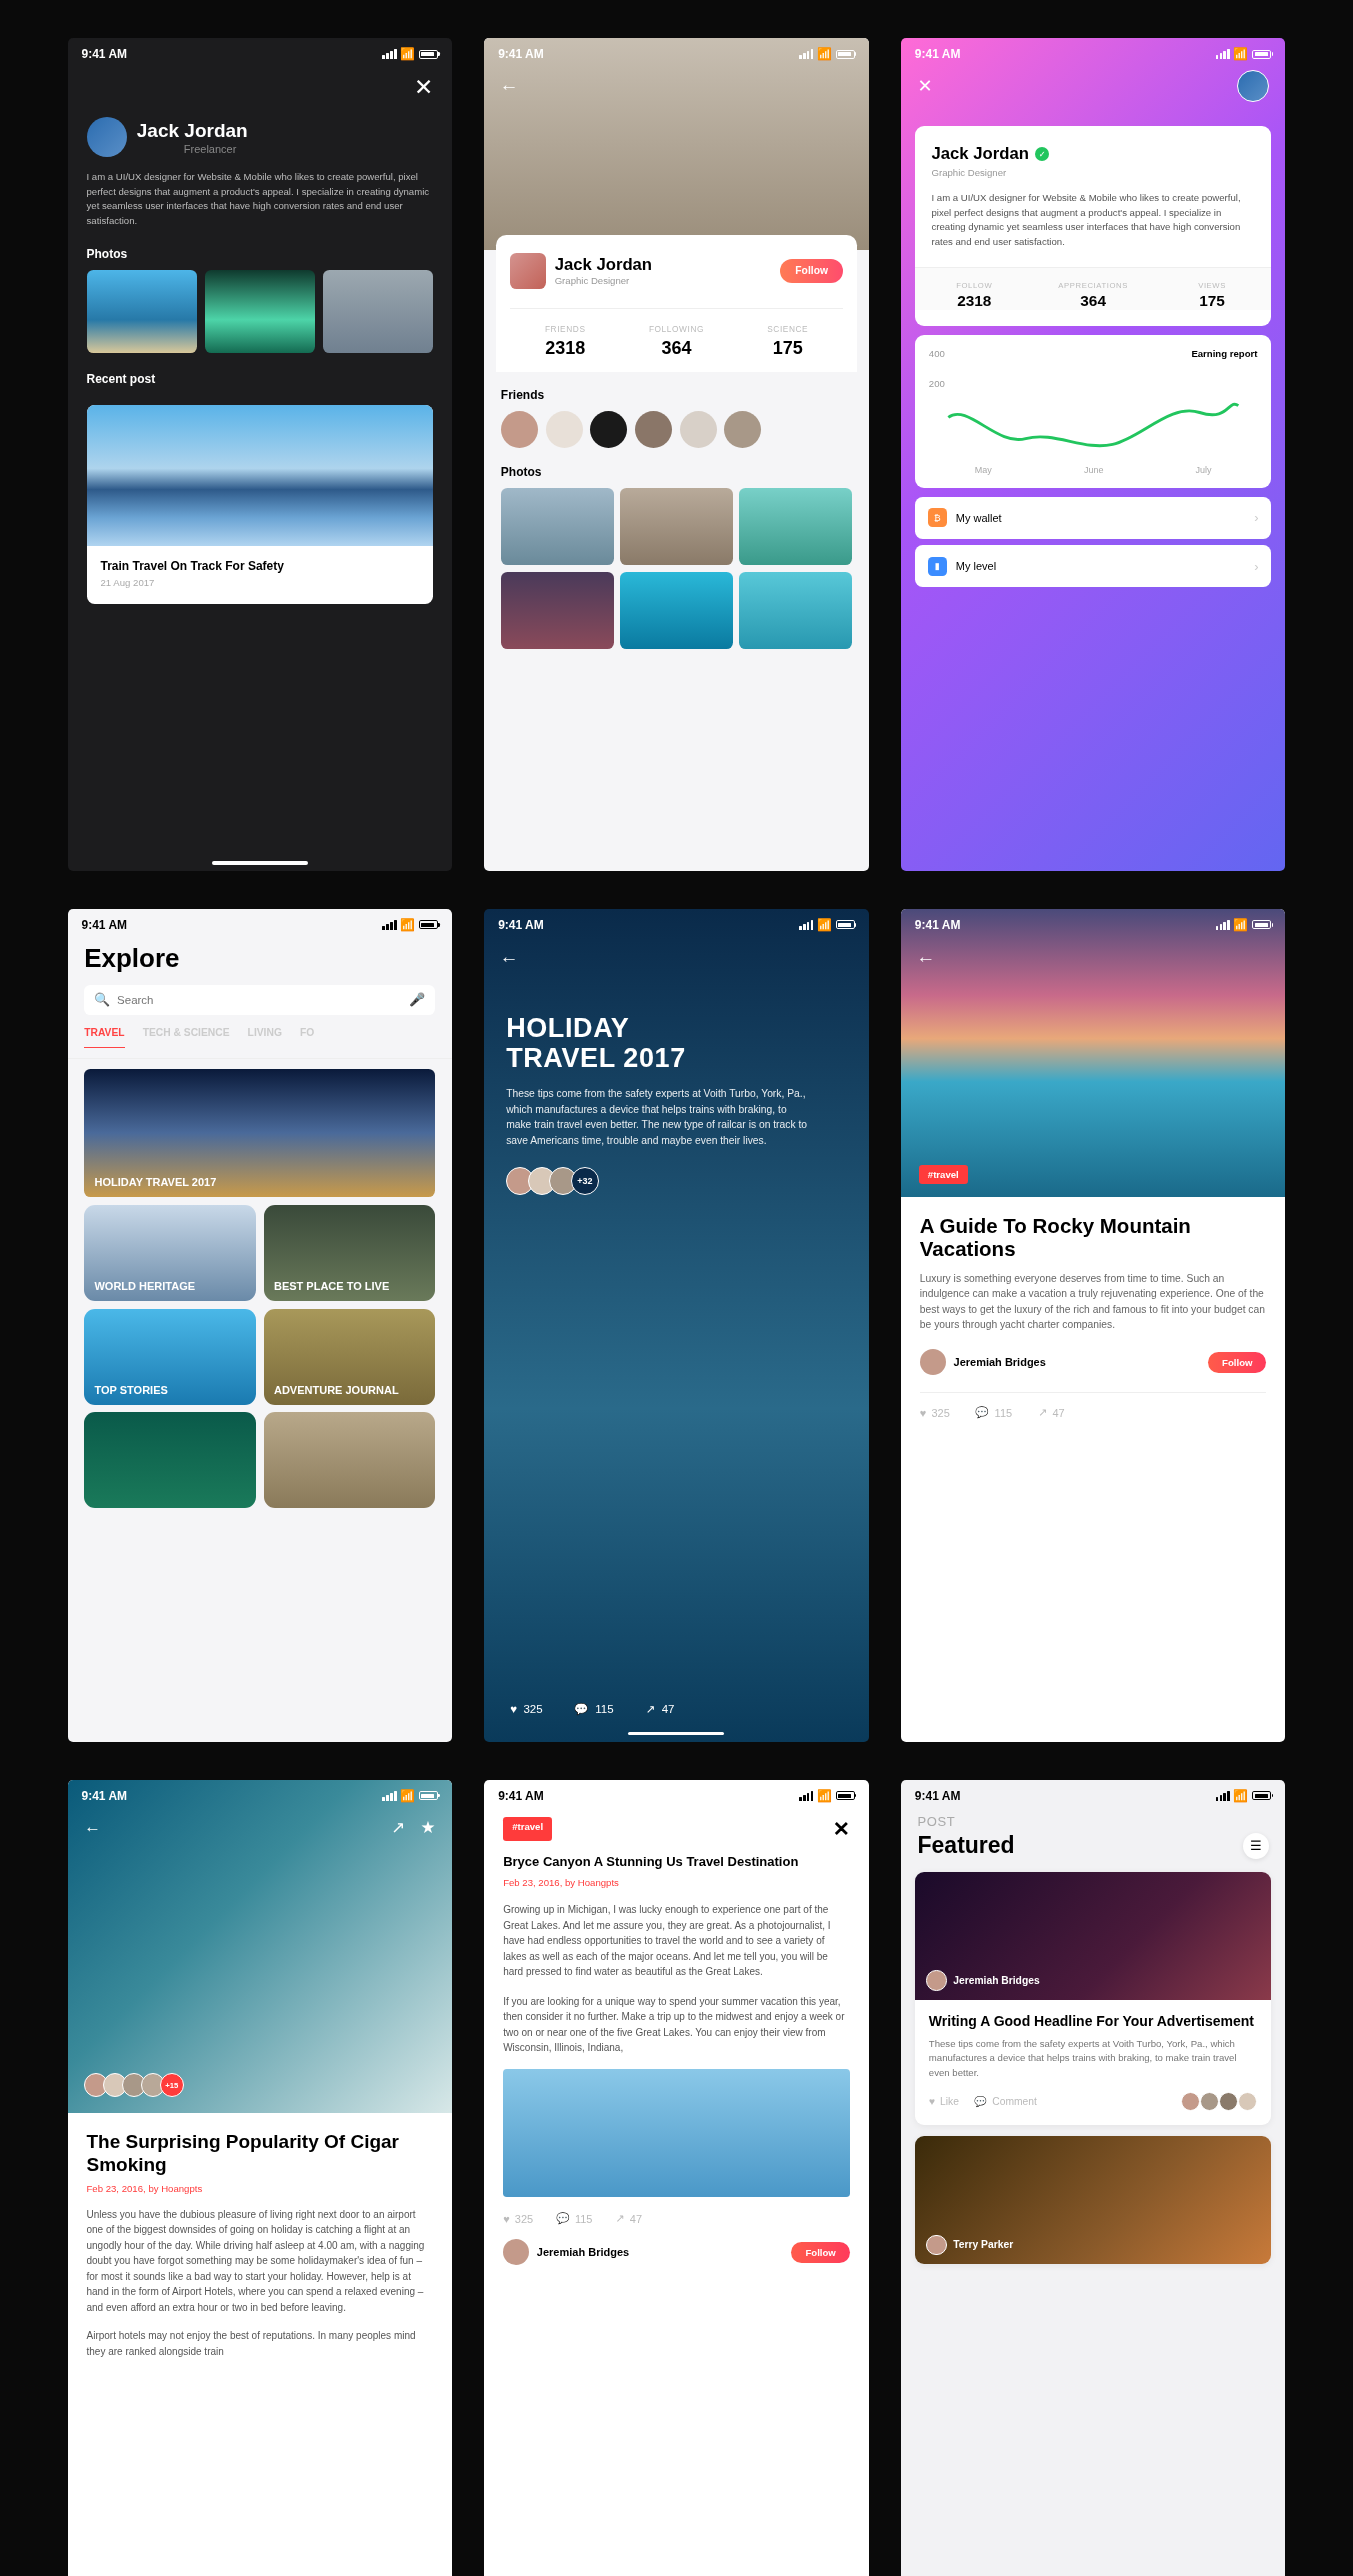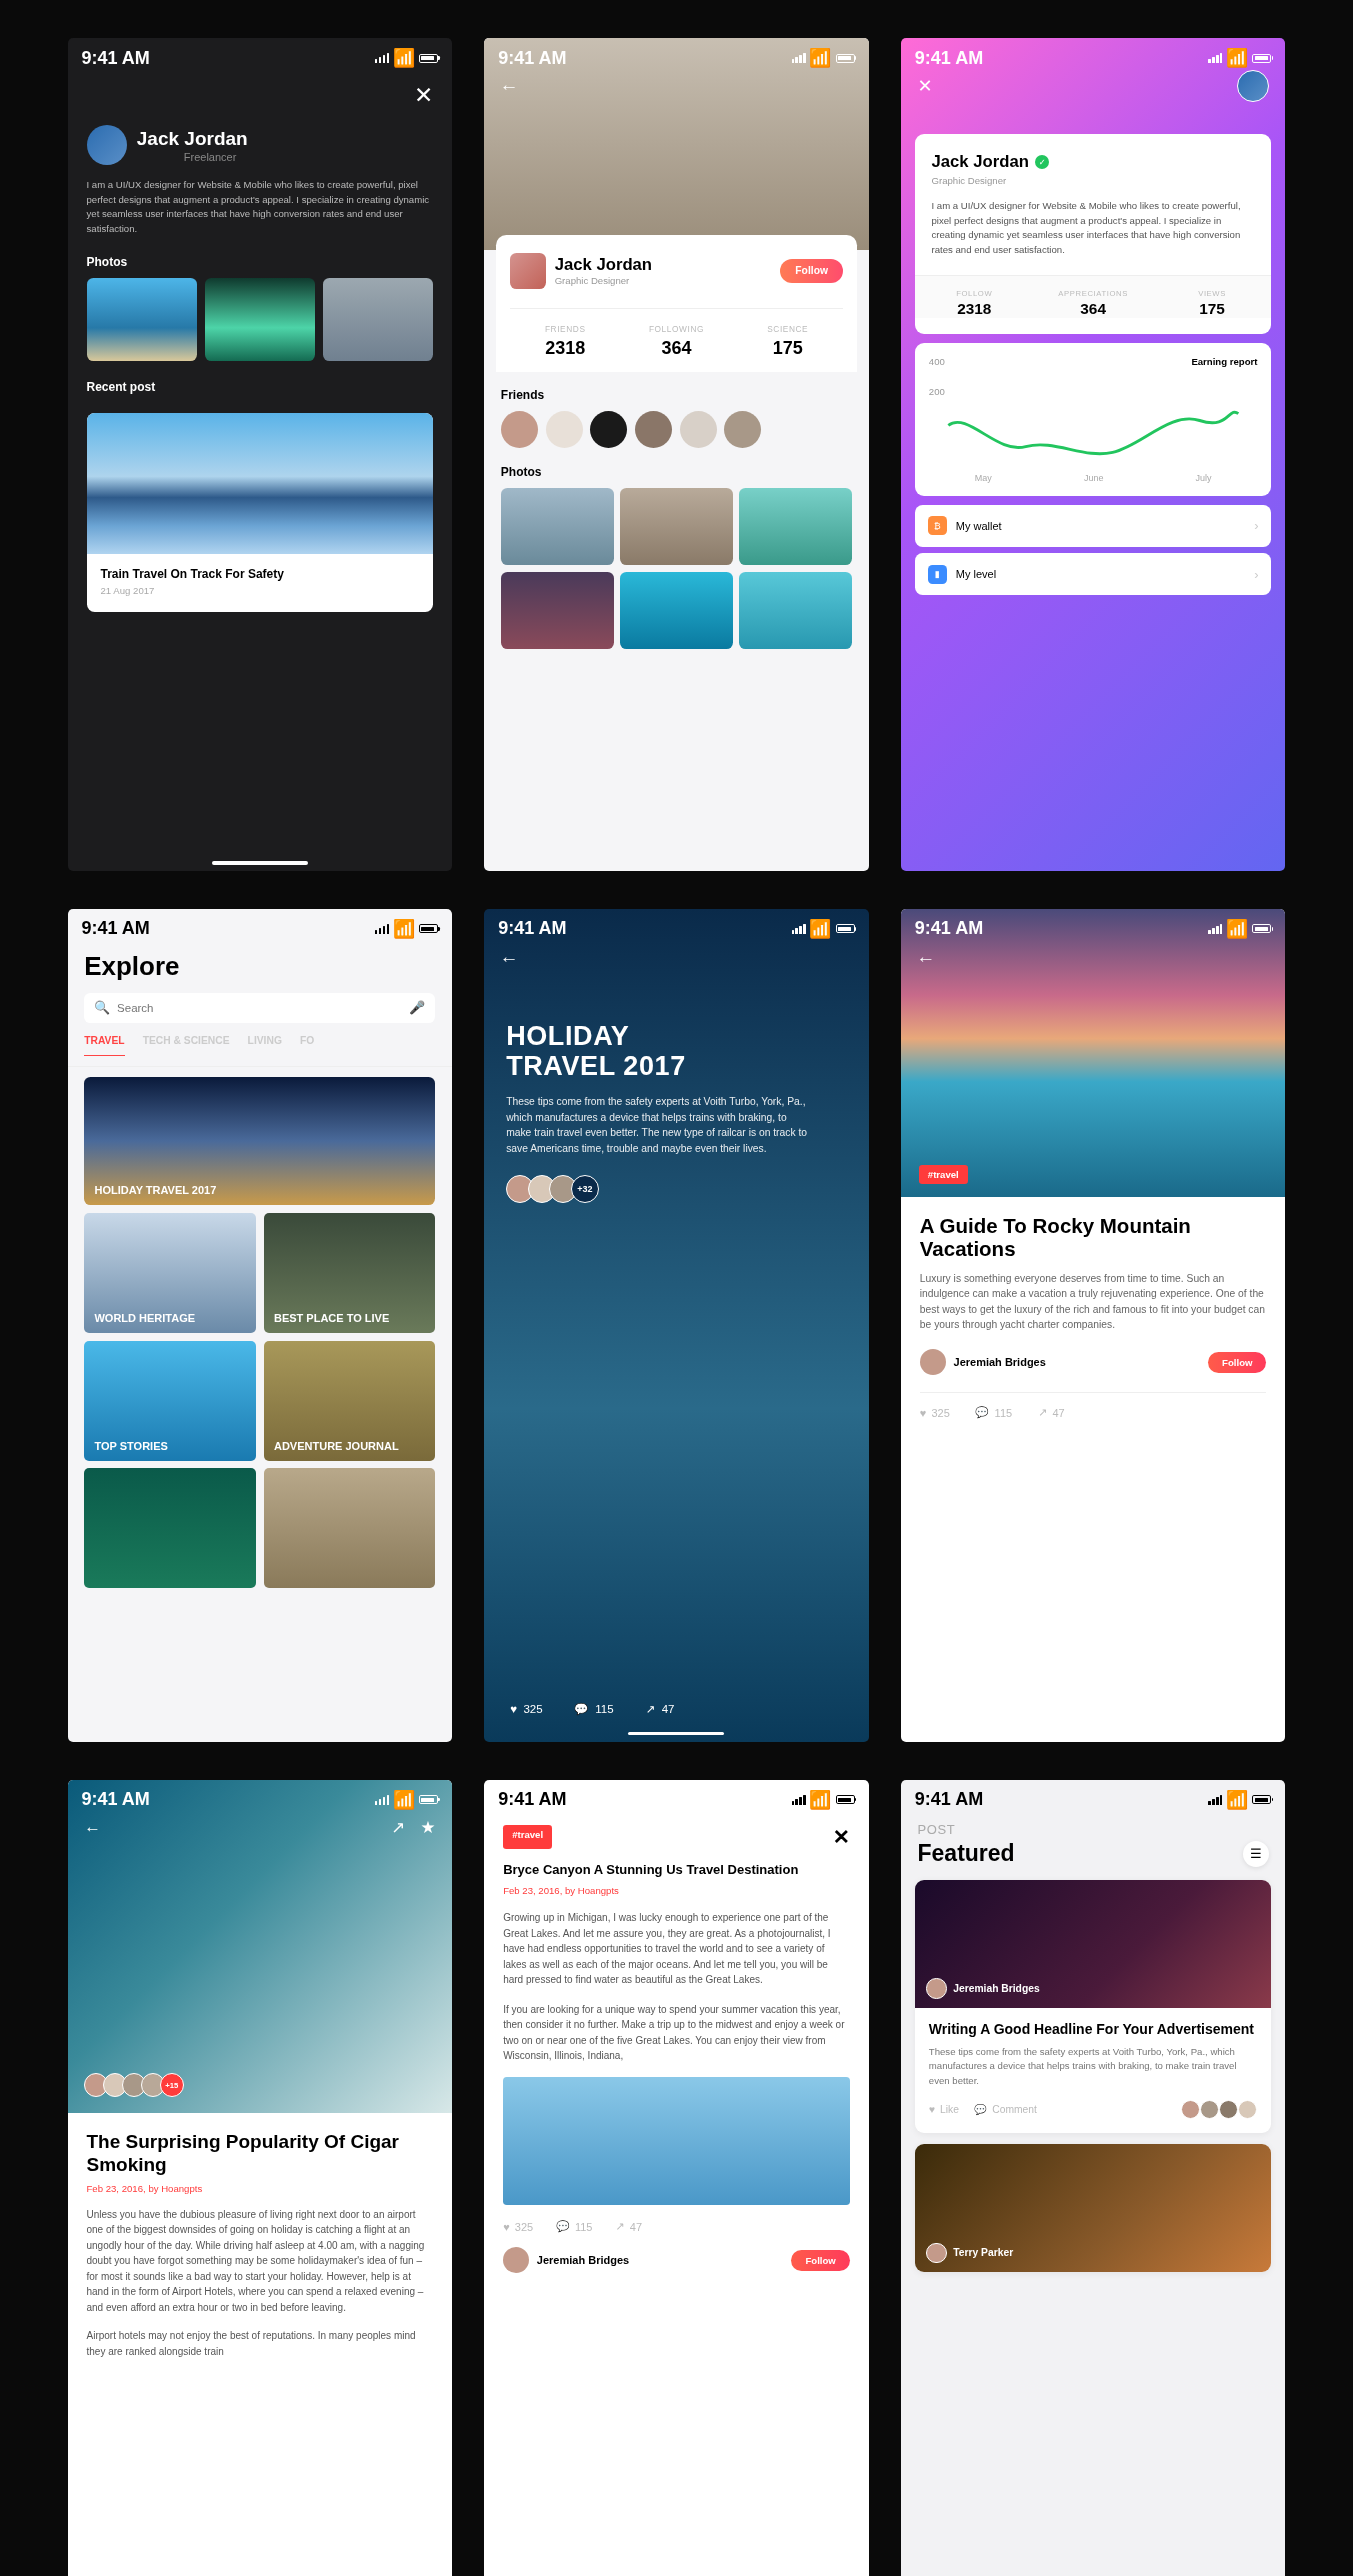--- a/index.html
+++ b/index.html
@@ -1,19 +1,19 @@
 <!DOCTYPE html>
 <html style="font-size:10.3px"><head>
 <meta charset="utf-8">
 <style>
 *{margin:0;padding:0;box-sizing:border-box;font-family:-apple-system,BlinkMacSystemFont,sans-serif;}
 body{background:#0a0a0a;padding:38px 26px;}
 .grid{display:grid;grid-template-columns:repeat(3,1fr);gap:38px 32px;max-width:1218px;margin:0 auto;}
 .screen{width:100%;aspect-ratio:375/812;border-radius:5.1px;overflow:hidden;position:relative;background:#fff;font-size:15.4px;}
-.status-bar{display:flex;justify-content:space-between;align-items:center;padding:9px 14px 5.1px;font-size:18px;font-weight:600;}
+.status-bar{display:flex;justify-content:space-between;align-items:center;padding:9px 14px 5.1px;font-size:12px;font-weight:600;}
 .status-dark{color:#000;}
 .status-white{color:#fff;}
 .status-icons{display:flex;gap:3.8px;align-items:center;}
 .sig{display:inline-flex;gap:1.3px;align-items:flex-end;}
 .sig span{width:2.6px;background:currentColor;border-radius:0.6px;}
 .sig span:nth-child(1){height:3.8px;}.sig span:nth-child(2){height:5.8px;}.sig span:nth-child(3){height:7.7px;}.sig span:nth-child(4){height:9.6px;}
 .batt{width:19px;height:9px;border:1px solid currentColor;border-radius:1.9px;position:relative;}
 .batt::before{content:'';position:absolute;right:-2.6px;top:1.9px;width:1.3px;height:3.2px;background:currentColor;border-radius:0 1.3px 1.3px 0;}
 .batt::after{content:'';position:absolute;left:1.3px;top:1.3px;width:13px;height:4.5px;background:currentColor;border-radius:0.6px;}
 .home-ind{position:absolute;bottom:6.4px;left:50%;transform:translateX(-50%);width:96px;height:3.2px;background:currentColor;border-radius:1.9px;}
@@ -97,21 +97,21 @@
 .s4{background:#f5f5f7;}
 .s4-t{font-size:26px;font-weight:800;padding:6.4px 16.7px 10.3px;}
 .s4-srch{margin:0 16.7px 11.5px;background:#fff;border-radius:6.4px;padding:7.7px 10.3px;display:flex;align-items:center;gap:6.4px;color:#999;font-size:13px;}
 .s4-srch input{flex:1;border:none;outline:none;font-size:11.5px;}
 .s4-tabs{display:flex;gap:18px;padding:0 16.7px 10.3px;font-size:10.3px;font-weight:700;color:#ccc;border-bottom:0.6px solid #eee;overflow:hidden;}
 .s4-tabs>div:first-child{color:#ff4444;border-bottom:1.9px solid #ff4444;padding-bottom:9px;}
 .s4-g{padding:10.3px 16.7px 0;}
 .s4-big{height:128px;border-radius:6.4px;background:linear-gradient(180deg,#0a1a3a,#4a6a9a 50%,#c89a4a);position:relative;margin-bottom:7.7px;}
 .s4-gl{position:absolute;bottom:9px;left:10.3px;color:#fff;font-size:11px;font-weight:700;}
 .s4-r{display:flex;gap:7.7px;margin-bottom:7.7px;}
-.s4-r>div{flex:1;height:120px;border-radius:5px;position:relative;text-decoration:underline;}
+.s4-r>div{flex:1;height:96px;border-radius:11px;position:relative;text-decoration:underline;}
 .s4-r1a{background:linear-gradient(180deg,#c8d8e8,#6a8aa8);}
 .s4-r1b{background:linear-gradient(180deg,#3a4a3a,#6a7a5a);}
 .s4-r2a{background:linear-gradient(180deg,#4ab8e8,#1a7ab0);}
 .s4-r2b{background:linear-gradient(180deg,#a8985a,#7a6a3a);}
 .s4-r3a{background:linear-gradient(180deg,#0a5a4a,#1a7a5a);}
 .s4-r3b{background:linear-gradient(180deg,#b8a88a,#8a7a5a);}
 
 
 .s5{background:linear-gradient(180deg,#0a2a4a 0%,#1a4a6a 30%,#2a6a8a 60%,#0a3a5a);color:#fff;position:relative;}
 .s5 .status-bar{z-index:2;position:relative;}

